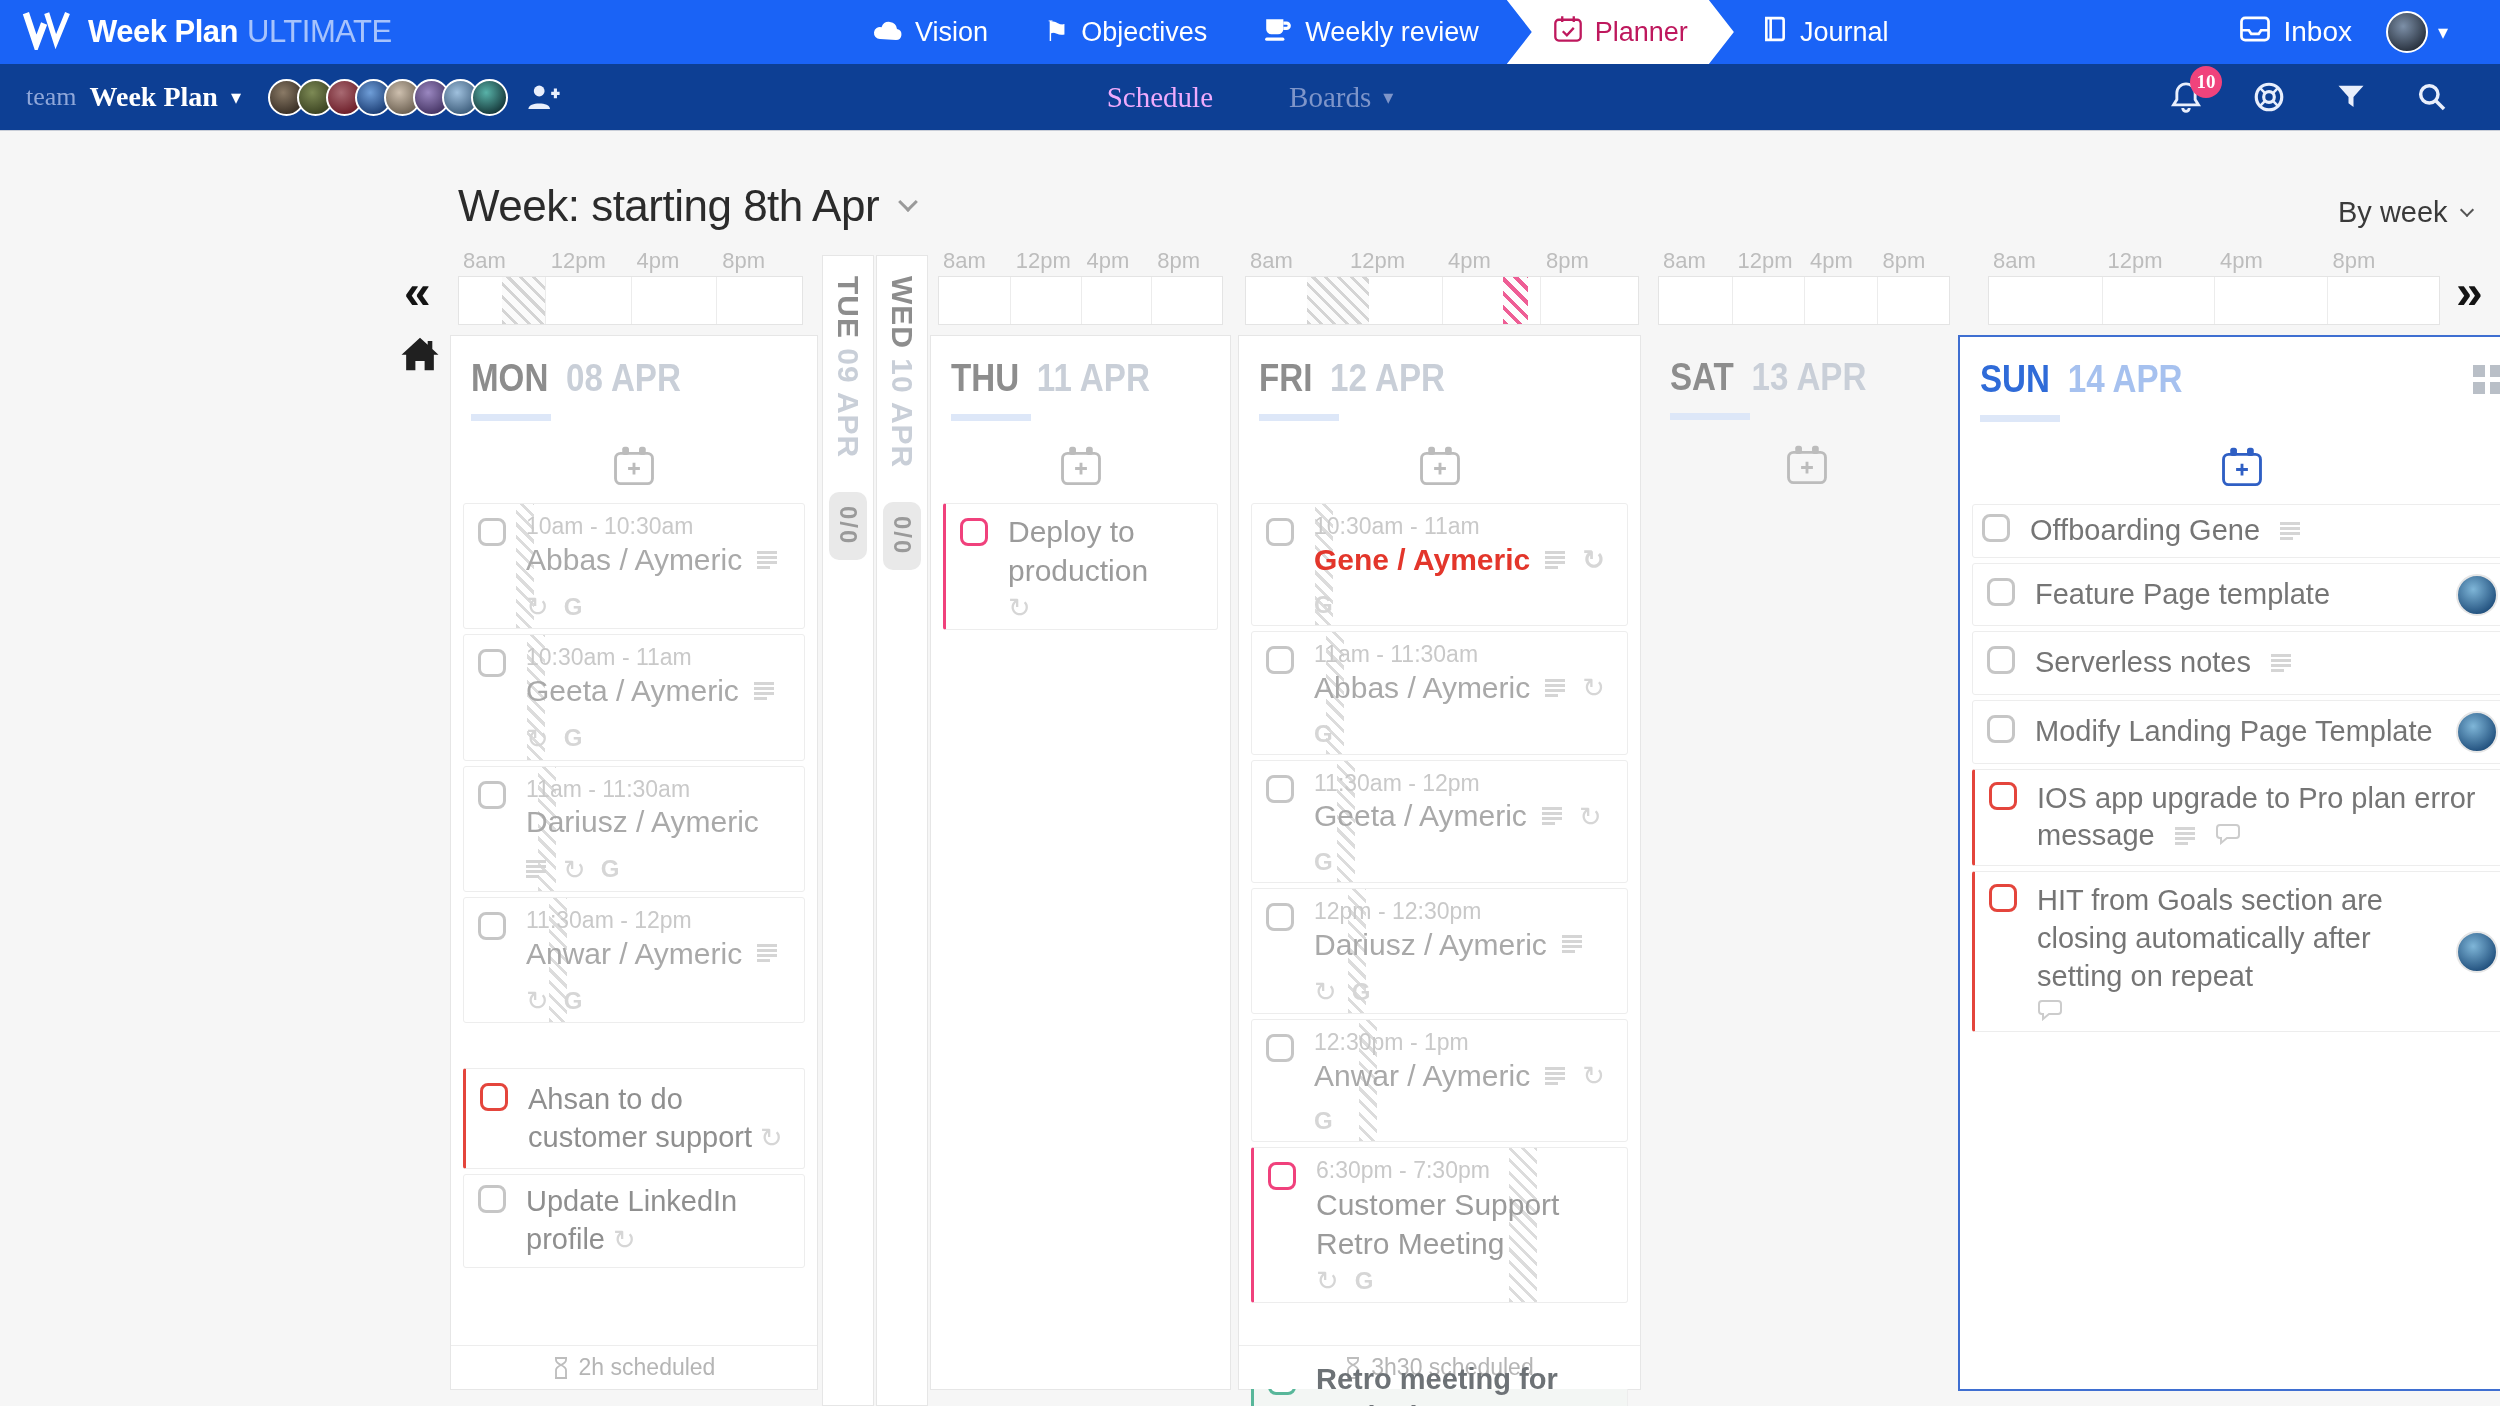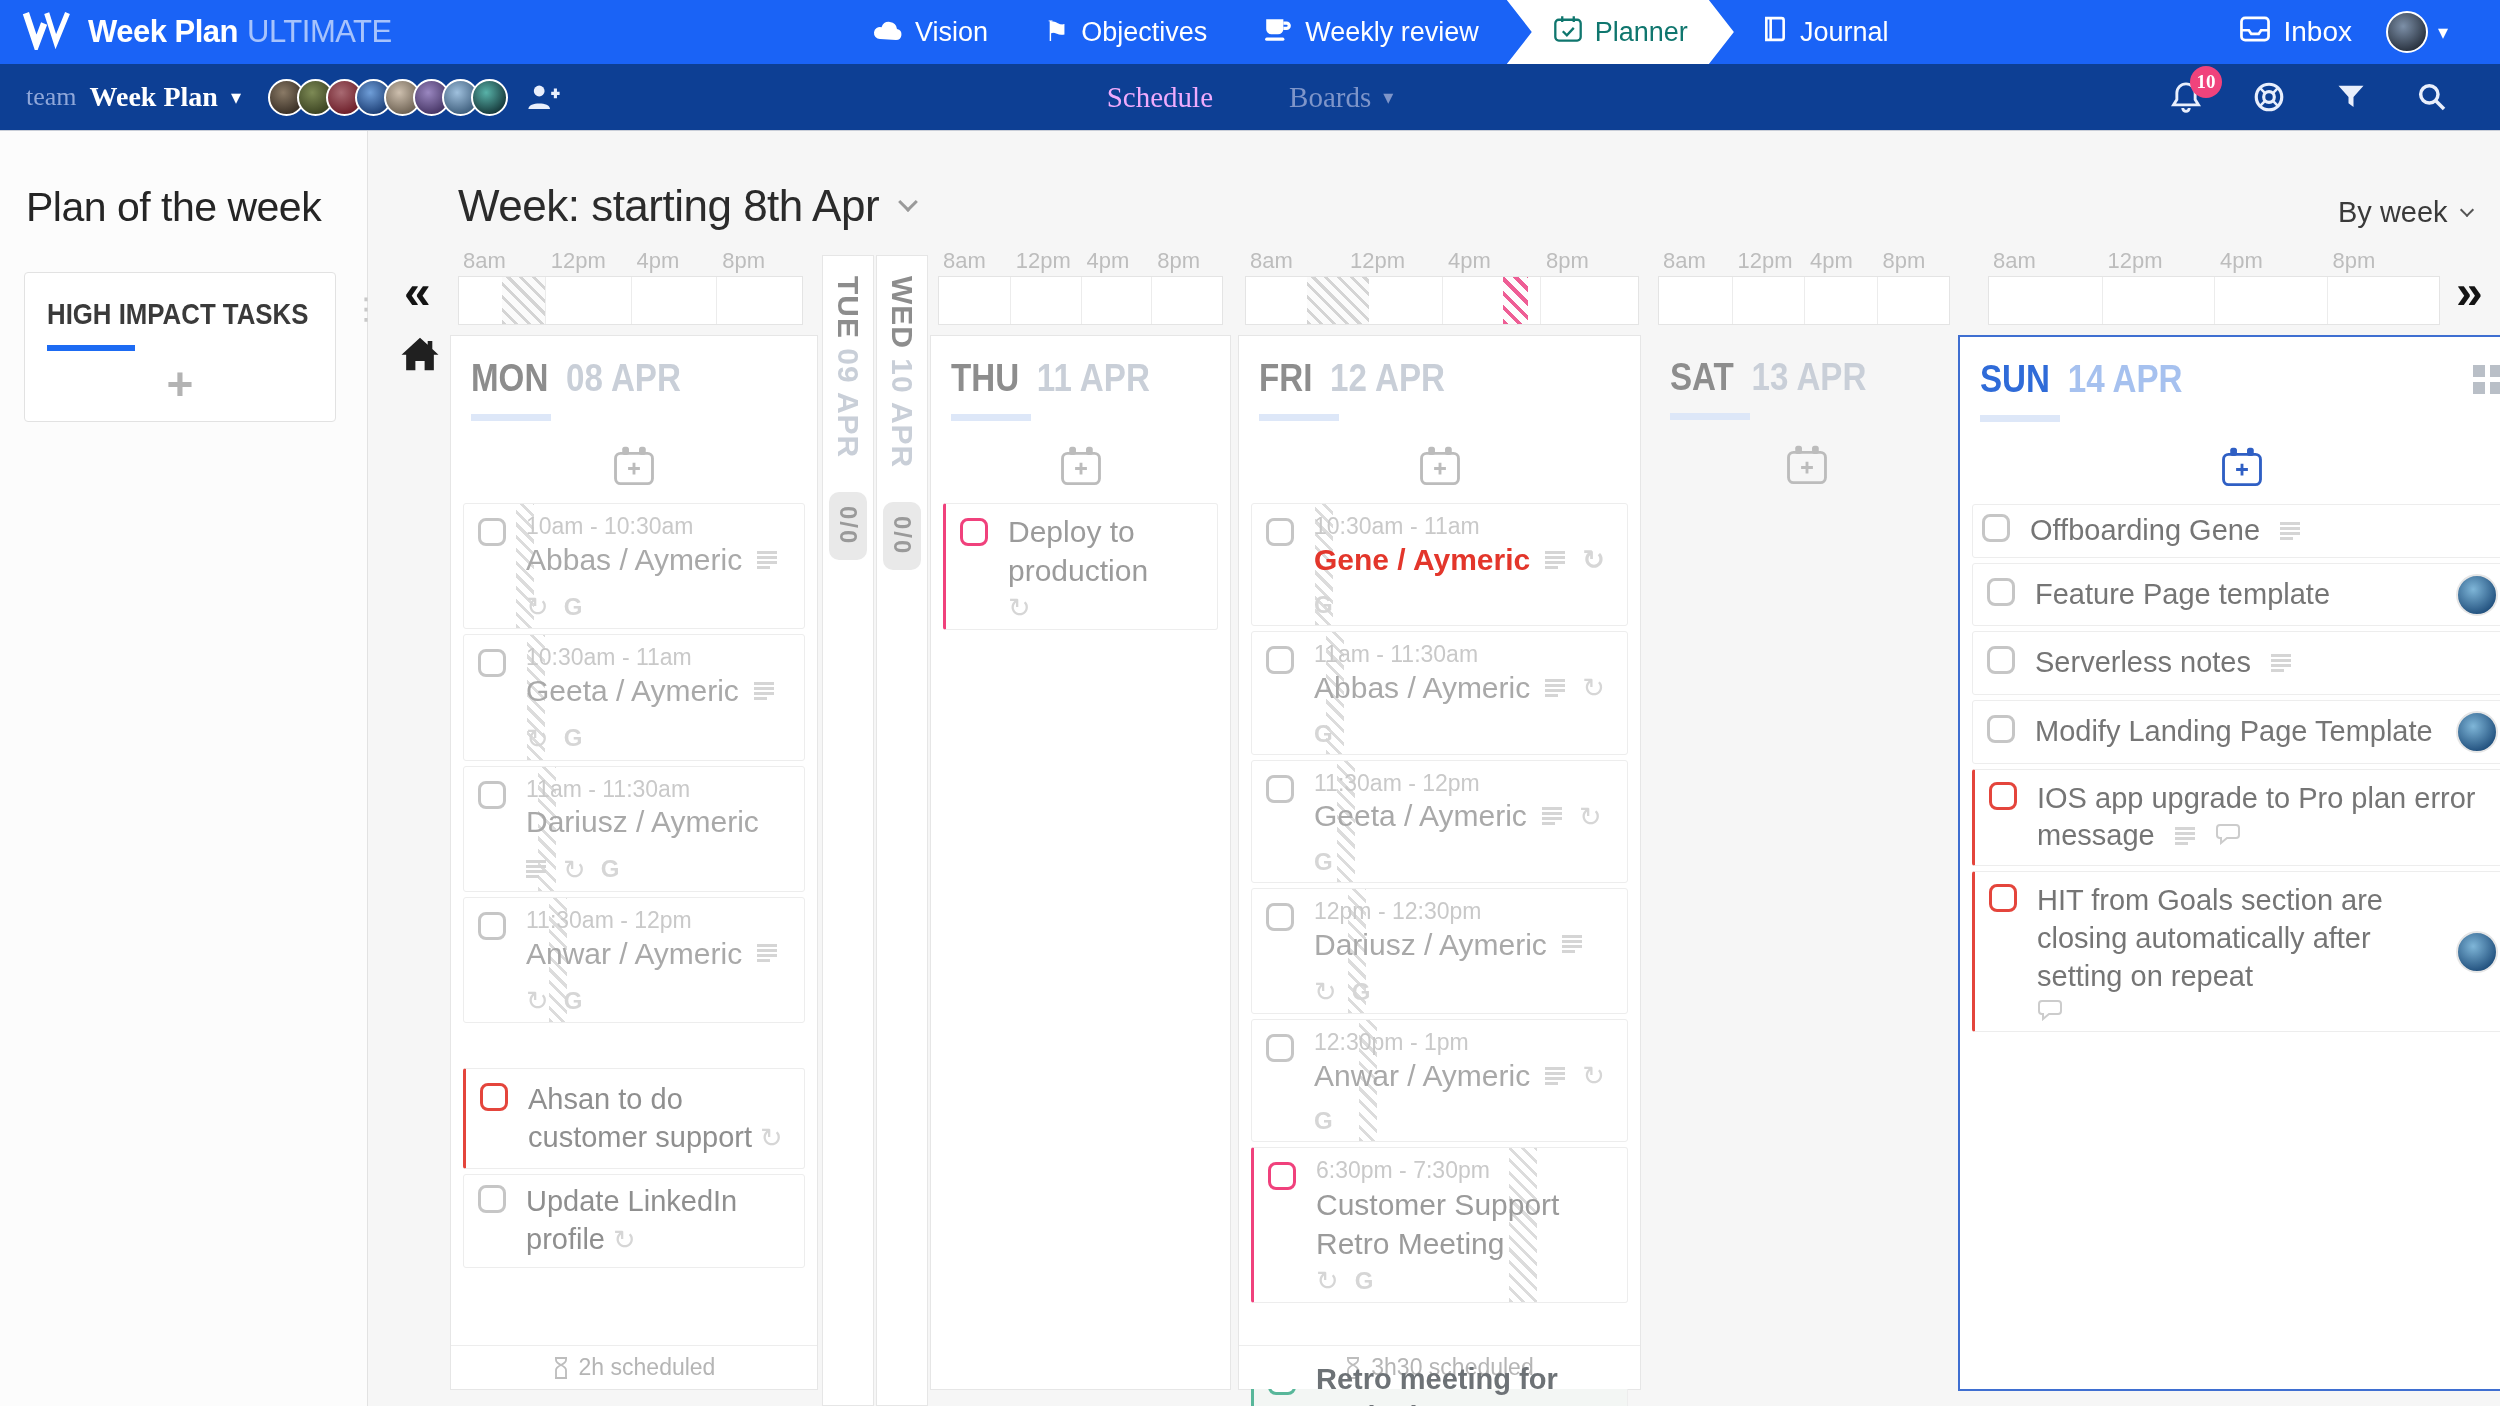--- a/index.html
+++ b/index.html
@@ -8,21 +8,21 @@
           background:#f6f6f6; font-family:"Liberation Sans", sans-serif; }
 
   
   .topbar { position:absolute; top:0; left:0; right:0; height:64px; background:#1a63f6;
             display:flex; align-items:center; color:#fff; z-index:30; }
   .brandwrap { display:flex; align-items:center; margin-left:22px; }
   .brand { font-size:31px; font-weight:700; margin-left:14px; letter-spacing:-0.5px; }
   .brand-suffix { font-size:31px; font-weight:400; color:rgba(255,255,255,.62); margin-left:9px; letter-spacing:-0.5px; }
   .topnav { position:absolute; left:843px; top:0; height:64px; display:flex; align-items:stretch; }
   .topnav-item { display:flex; align-items:center; gap:12px; font-size:27px; padding:0 28px; color:#fff; cursor:pointer; }
-  .topnav-item.active { background:#fff; color:#0f766e; padding:0 46px;
+  .topnav-item.active { background:#fff; color:#be185d; padding:0 46px;
       clip-path:polygon(0% 0%, 89% 0%, 100% 50%, 89% 100%, 0% 100%, 11% 50%);align-items:center; }
   .flag-glyph { font-size:28px; line-height:1; }
   .top-right { position:absolute; right:52px; top:0; height:64px; display:flex; align-items:center; gap:34px; }
   .inbox-link { display:flex; align-items:center; gap:12px; font-size:28px; cursor:pointer; }
   .user-chip { display:flex; align-items:center; gap:10px; cursor:pointer; }
   .user-av { width:42px; height:42px; border-radius:50%; border:2px solid #fff;
              background:radial-gradient(circle at 40% 35%, #7d90a8, #2a3340 75%); }
   .caret { font-size:20px; color:#fff; }
 
   
@@ -276,31 +276,20 @@
       </span>
       <span class="subicon">
         <svg width="32" height="32" viewBox="0 0 24 24" fill="none" stroke="#e9effc" stroke-width="2.6">
             <circle cx="10" cy="10" r="6.5"></circle>
             <path d="M15 15 l6 6"></path>
           </svg>
       </span>
     </div>
   </div>
 
-  <div class="sidebar">
-    <div class="side-title">Plan of the week</div>
-    <div class="hit-card">
-      <div class="hit-head">
-        <span class="hit-title">HIGH IMPACT TASKS</span>
-        <span class="kebab">⋮</span>
-      </div>
-      <div class="hit-underline"></div>
-      <div class="hit-add">+</div>
-    </div>
-  </div>
 
   <div class="week-title">
     <span>Week: starting 8th Apr</span>
     <span class="chev"></span>
   </div>
   <div class="byweek">
     <span>By week</span>
     <span class="chev-sm"></span>
   </div>
 

